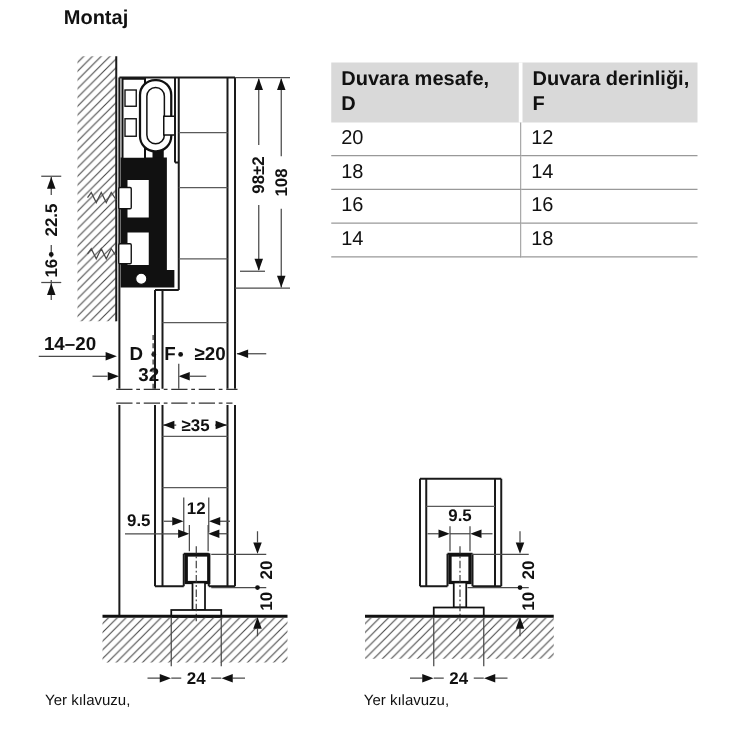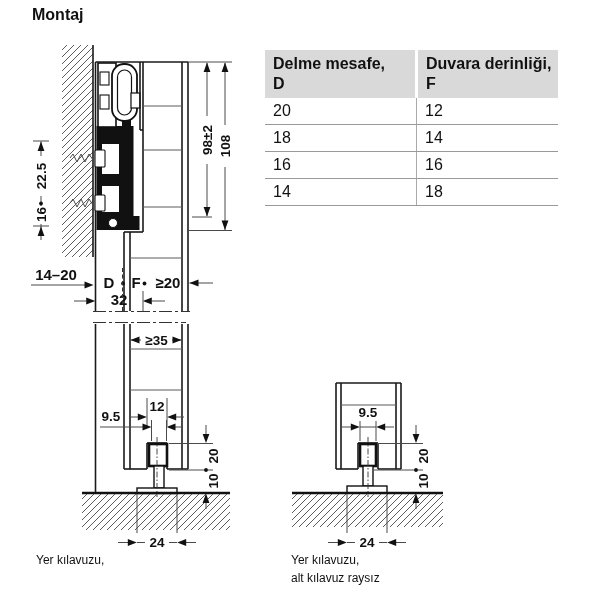--- a/index.html
+++ b/index.html
@@ -1,18 +1,18 @@
 <!DOCTYPE html>
 <html><head>
 <meta charset="utf-8">
 <style>
   html,body{margin:0;padding:0;background:#fff;}
   #stage{position:relative;width:600px;height:600px;background:#ffffff;overflow:hidden;
          font-family:"Liberation Sans", sans-serif;color:#111;}
-  #page-title{position:absolute;left:32px;top:6px;font-size:16px;font-weight:bold;}
+  #page-title{position:absolute;left:51px;top:6px;font-size:16px;font-weight:bold;}
   svg{position:absolute;left:0;top:0;}
   
   #spec-table{position:absolute;left:265px;top:50px;width:293px;border-collapse:collapse;
               font-size:16px;table-layout:fixed;}
   #spec-table th{background:#d9d9d9;text-align:left;font-weight:bold;vertical-align:top;
                  padding:4px 0 5px 8px;line-height:1.22;height:38px;}
   #spec-table th.c1{width:142px;border-right:3px solid #ffffff;}
   #spec-table td{border-bottom:1px solid #999;padding:2px 0 2px 8px;height:22px;
                  font-weight:normal;}
   #spec-table td.c1{border-right:1px solid #aaa;}
@@ -272,21 +272,21 @@
         <rect class="bg" x="355" y="534" width="24" height="16"></rect>
         <text class="dimtxt" x="367" y="547" text-anchor="middle">24</text>
       </g>
     </g>
   </svg>
 
   <table id="spec-table">
     <thead>
       <tr>
         <th class="c1">
-          <span>Delme mesafe,</span><br>
+          <span>Duvara mesafe,</span><br>
           <span>D</span>
         </th>
         <th>
           <span>Duvara derinliği,</span><br>
           <span>F</span>
         </th>
       </tr>
     </thead>
     <tbody>
       <tr>
@@ -306,16 +306,15 @@
         <td>18</td>
       </tr>
     </tbody>
   </table>
 
   <div id="caption-left" class="caption">
     <div>Yer kılavuzu,</div>
   </div>
   <div id="caption-right" class="caption">
     <div>Yer kılavuzu,</div>
-    <div>alt kılavuz raysız</div>
   </div>
 
 </div>
 
 </body></html>

